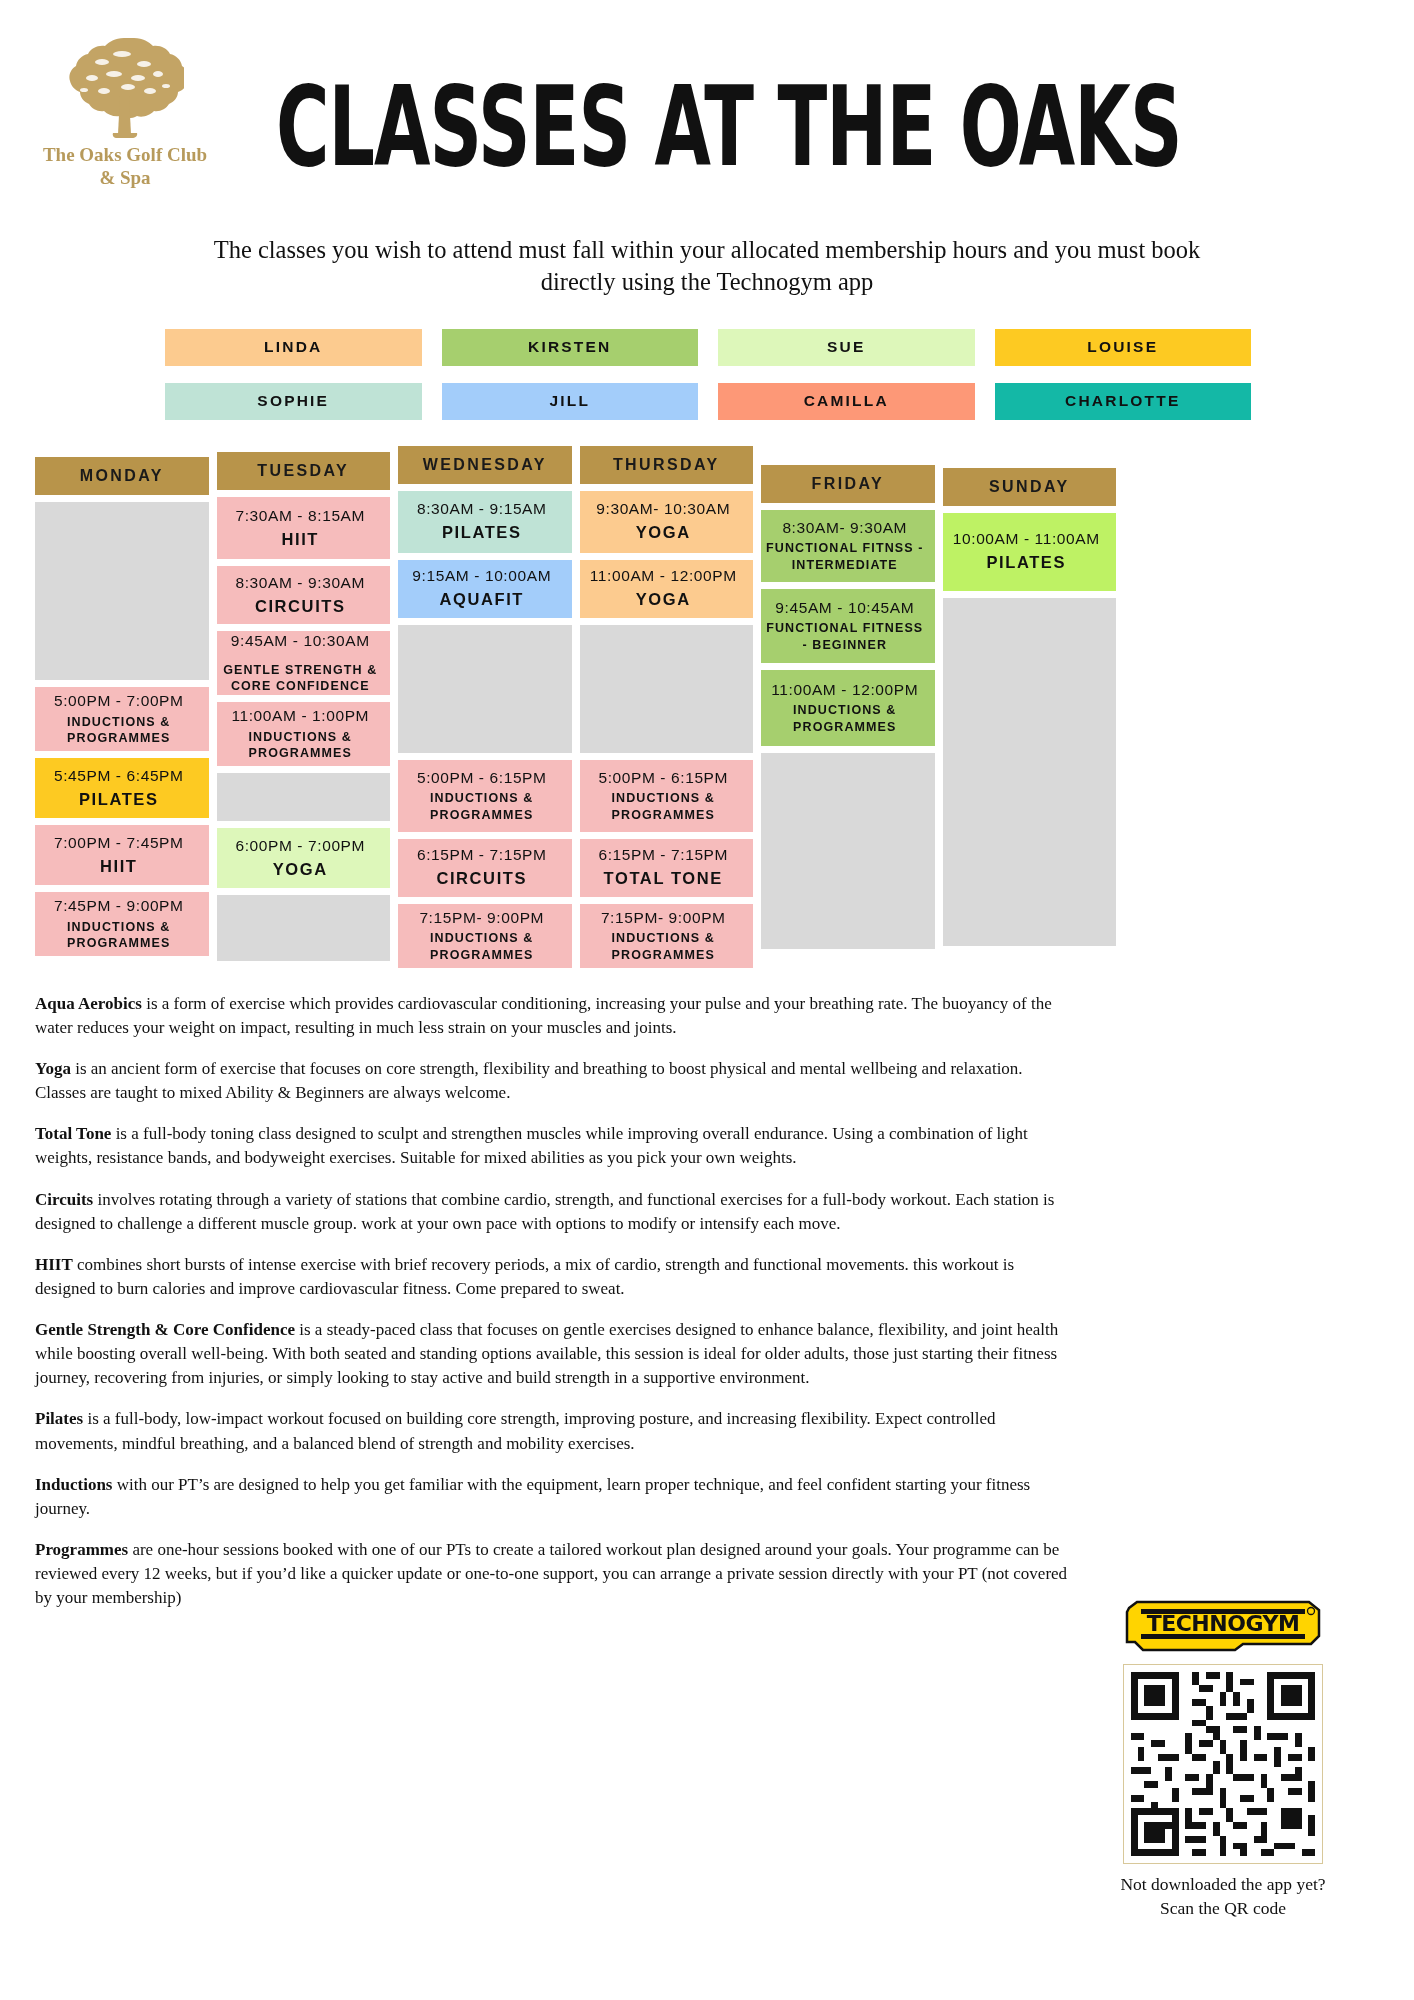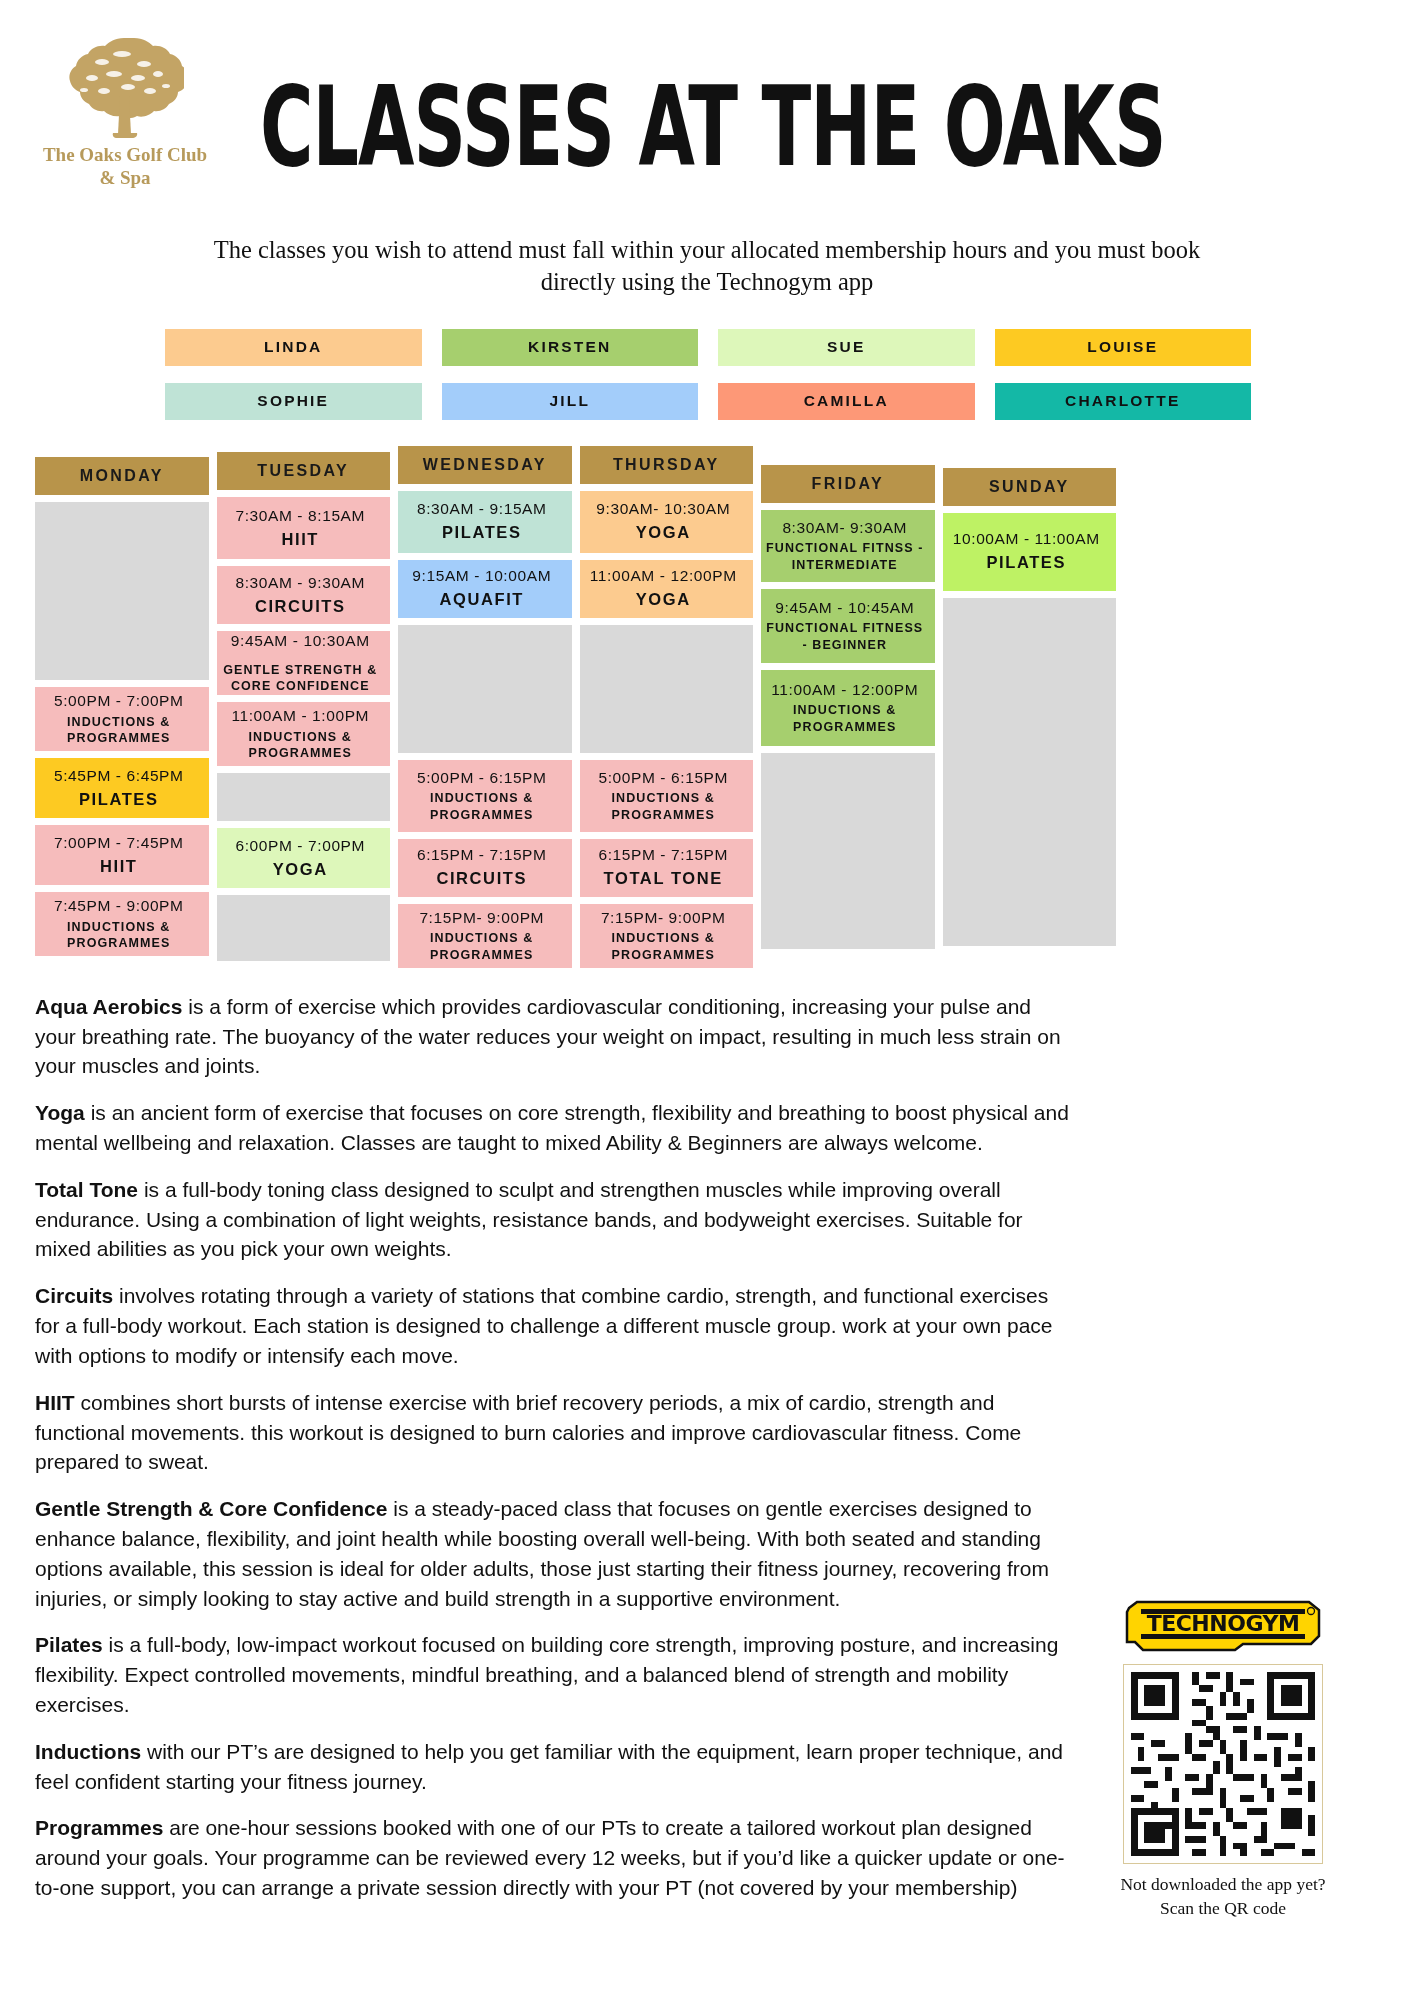--- a/index.html
+++ b/index.html
@@ -7,21 +7,21 @@
     width: 1414px;
     height: 2000px;
     background: #ffffff;
     font-family: "Liberation Sans", sans-serif;
     color: #111;
     overflow: hidden;
     position: relative;
   }
 
   
-  .header { display: flex; align-items: center; padding: 28px 0 0 0; }
+  .header { display: flex; align-items: center; padding: 28px 0 0 0; gap: 16px; }
   .brand { width: 250px; text-align: center; padding-top: 6px; }
   .tree-svg { display: block; margin: 0 auto; }
   .brand-name {
     font-family: "Liberation Serif", serif;
     color: #b79a5b;
     font-size: 19px;
     font-weight: bold;
     line-height: 1.2;
     margin-top: 6px;
   }
@@ -96,21 +96,21 @@
     margin-top: 2px;
   }
   .cell .cname.sm {
     font-size: 12.5px;
     letter-spacing: 1.1px;
   }
   .cell.empty { background: #d9d9d9; }
 
   
   .descs { margin: 24px 0 0 35px; width: 1040px; }
-  .desc { font-size: 21px; line-height: 1.42; margin-bottom: 17px; }
+  .desc { font-size: 17px; line-height: 1.42; margin-bottom: 17px; font-family: Liberation Serif, serif; }
   .desc b { font-weight: bold; }
 
   
   .tg-block { position: absolute; left: 1098px; top: 1598px; width: 250px; text-align: center; }
   .tg-logo { width: 200px; height: 56px; display: block; margin: 0 auto; }
   .qr { width: 200px; height: 200px; margin: 10px auto 0 auto; border: 1px solid #d8c89a; display: block; }
   .tg-caption {
     font-family: "Liberation Serif", serif;
     font-weight: normal;
     font-size: 17.5px;

